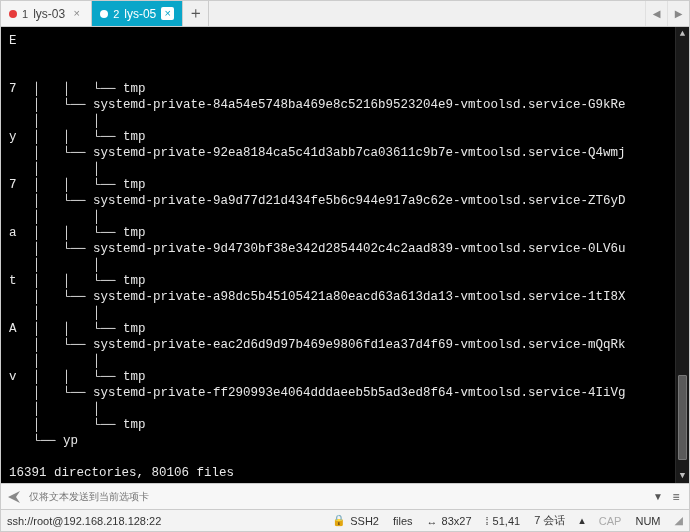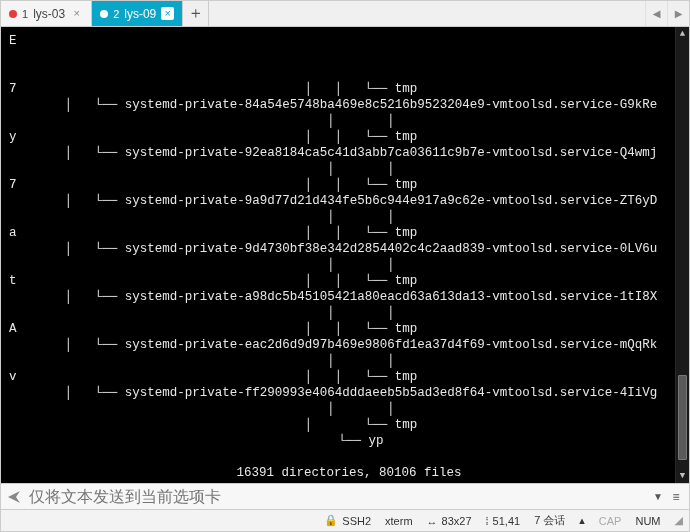--- a/index.html
+++ b/index.html
@@ -69,39 +69,38 @@
     position: relative;
   }
   .terminal .leftcol {
     position: absolute;
     left: 8px;
     top: 6px;
     color: #e8e8e8;
   }
   .terminal .maincontent {
     margin-left: 24px;
-    text-align: center;
   }
   .terminal .lh { display: block; height: 16px; }
   .prompt .user { color: #e8e8e8; }
   .bottom-input {
     height: 26px;
     background: #f7f7f7;
     border-top: 1px solid #ccc;
     display: flex; align-items: center;
     padding: 0 4px;
     font-size: 12px;
     color: #999;
   }
   .bottom-input .sendicon {
     width: 18px; height: 18px; display: flex; align-items: center; justify-content: center;
     margin-right: 4px;
   }
   .bottom-input input {
-    flex: 1; border: none; background: transparent; font-size: 16px; color: #333;
+    flex: 1; border: none; background: transparent; font-size: 10px; color: #333;
     outline: none; padding: 3px 2px;
   }
   .bottom-input .dropdown {
     width: 18px; text-align: center; color: #555; cursor: pointer; font-size: 10px;
   }
   .bottom-input .menubtn {
     width: 18px; text-align: center; color: #555; cursor: pointer; padding: 0 4px;
   }
   .status-bar {
     height: 22px;
@@ -148,21 +147,21 @@
 <div class="tab-bar">
   <div class="tab inactive">
     <span class="dot red"></span>
     <span class="idx">1</span>
     <span>lys-03</span>
     <span class="close">×</span>
   </div>
   <div class="tab active">
     <span class="dot" style="background:#fff"></span>
     <span class="idx">2</span>
-    <span>lys-09</span>
+    <span>lys-05</span>
     <span class="close">×</span>
   </div>
   <div class="newtab">＋</div>
   <div class="tab-spacer"></div>
   <div class="tab-arrows">
     <div class="arrbtn">◀</div>
     <div class="arrbtn">▶</div>
   </div>
 </div>
 
@@ -183,26 +182,27 @@
     <svg width="14" height="14" viewBox="0 0 14 14">
         <path d="M1 7 L13 1 L9 7 L13 13 Z" fill="#888"></path>
       </svg>
   </span>
   <input type="text" placeholder="仅将文本发送到当前选项卡" style="">
   <span class="dropdown">▼</span>
   <span class="menubtn">≡</span>
 </div>
 
 <div class="status-bar">
+  <span class="conn">ssh://root@192.168.218.128:22</span>
   <span class="spacer"></span>
   <span class="cell">
     <span class="lock">🔒</span>
     <span>SSH2</span>
   </span>
-  <span class="cell">xterm</span>
+  <span class="cell">files</span>
   <span class="cell">
     <span>↔</span>
     <span>83x27</span>
   </span>
   <span class="cell">
     <span>⁞</span>
     <span>51,41</span>
   </span>
   <span class="cell">7 会话</span>
   <span class="cell">▴</span>

